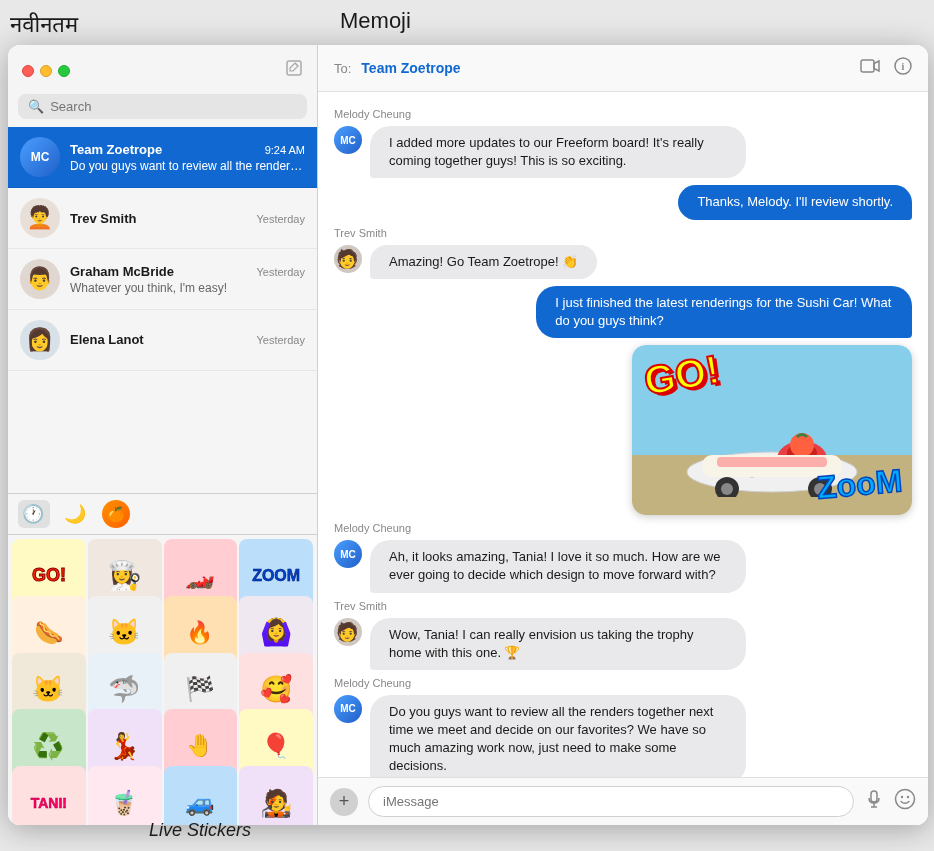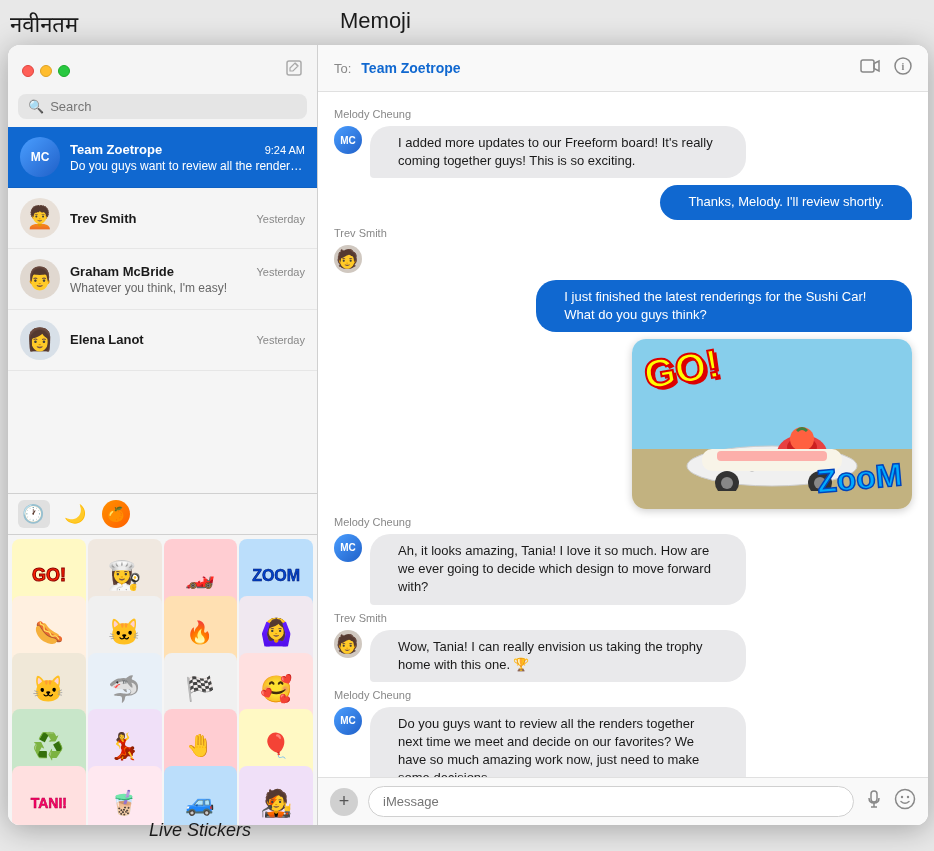--- a/index.html
+++ b/index.html
@@ -334,21 +334,21 @@
     .message-row.incoming {
       flex-direction: row;
     }
 
     .message-row.outgoing {
       flex-direction: row-reverse;
     }
 
     .bubble {
       max-width: 65%;
-      padding: 8px 28px;
+      padding: 8px 19px;
       border-radius: 20px;
       font-size: 13px;
       line-height: 1.4;
     }
 
     .bubble.incoming {
       background: #e9e9eb;
       color: #1a1a1a;
       border-bottom-left-radius: 4px;
     }
@@ -685,20 +685,21 @@
       <div class="message-group">
         <div class="message-row outgoing">
           <div class="bubble outgoing imessage">Thanks, Melody. I'll review shortly.</div>
         </div>
       </div>
 
       <div class="message-group">
         <div class="sender-name">Trev Smith</div>
         <div class="message-row incoming">
           <div class="ts-avatar-chat">🧑</div>
+          <div class="bubble incoming">Amazing! Go Team Zoetrope! 👏</div>
         </div>
       </div>
 
       <div class="message-group">
         <div class="message-row outgoing">
           <div class="bubble outgoing imessage">I just finished the latest renderings for the Sushi Car! What do you guys think?</div>
         </div>
       </div>
 
       <div class="message-group">

